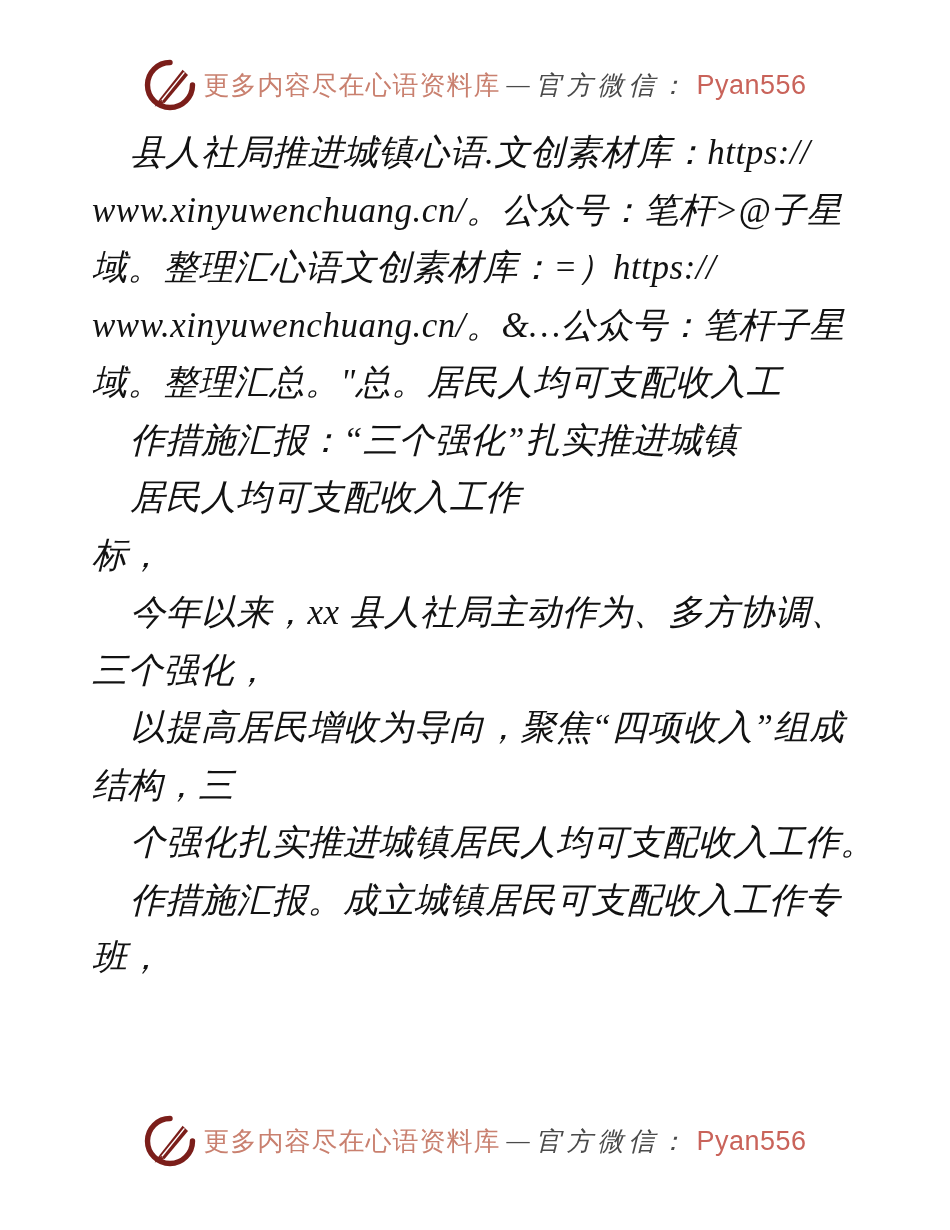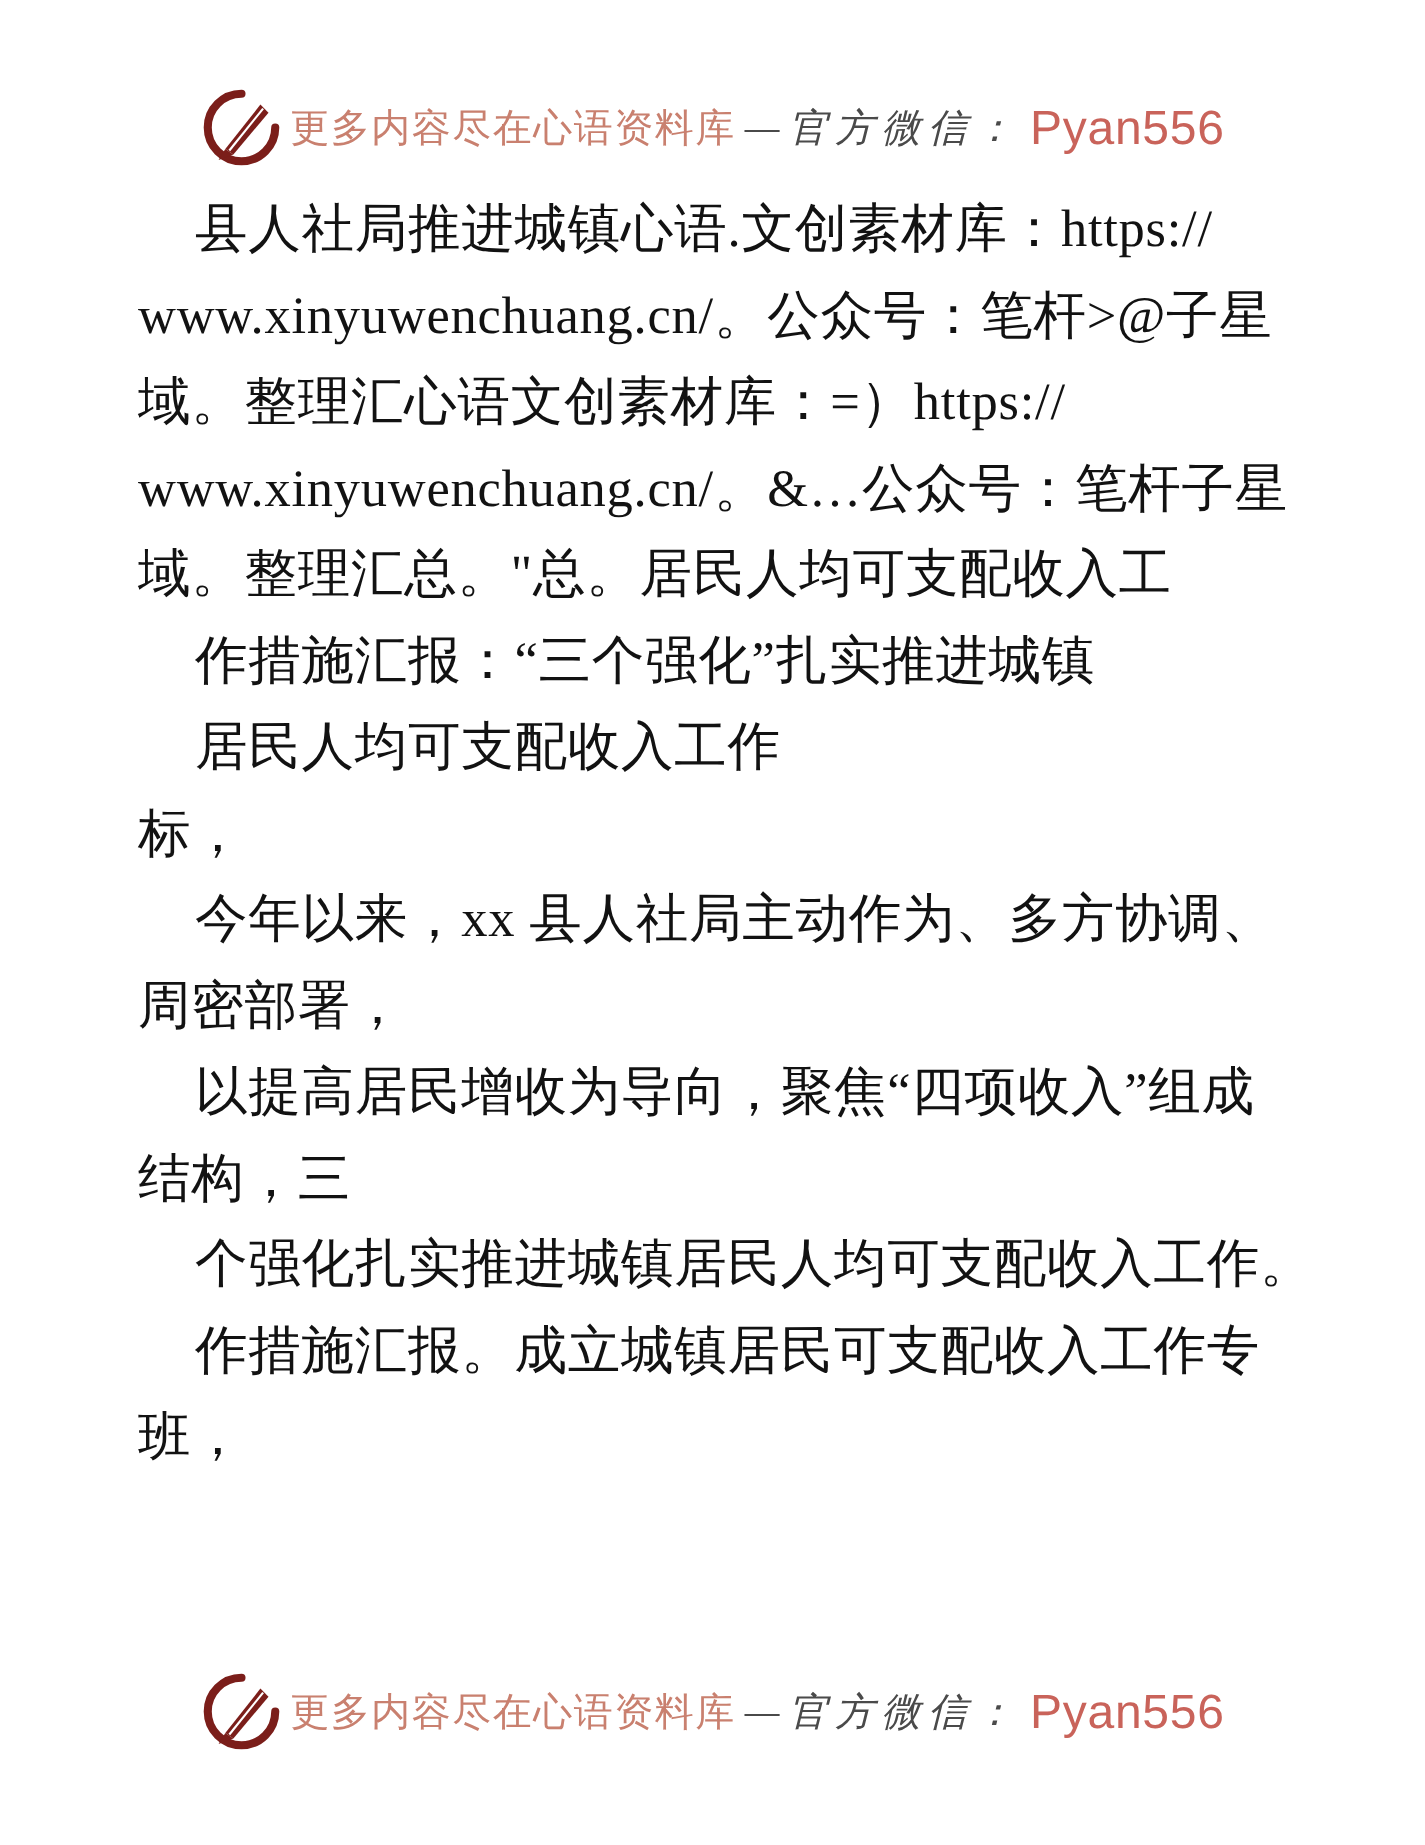--- a/index.html
+++ b/index.html
@@ -40,30 +40,31 @@
   }
   .wlabel {
     color: #4a4a4a;
     font-size: 26px;
     font-style: italic;
     letter-spacing: 5px;
     white-space: nowrap;
   }
   .wid {
     color: #c9635a;
-    font-size: 32px;
+    font-size: 27px;
     font-family: "Liberation Sans", "DejaVu Sans", sans-serif;
     letter-spacing: 0.5px;
   }
   
   .content {
     position: absolute;
     top: 124px;
     left: 92px;
     right: 104px;
+    font-style: italic;
   }
   .line {
     font-size: 35px;
     line-height: 57.5px;
     color: #121212;
     letter-spacing: 0.5px;
     white-space: nowrap;
   }
   .line.indent { text-indent: 38px; }
 </style>
@@ -92,21 +93,21 @@
   <div class="content">
     <p class="line indent">县人社局推进城镇心语.文创素材库：https://</p>
     <p class="line">www.xinyuwenchuang.cn/。公众号：笔杆&gt;@子星</p>
     <p class="line">域。整理汇心语文创素材库：=）https://</p>
     <p class="line">www.xinyuwenchuang.cn/。&amp;…公众号：笔杆子星</p>
     <p class="line">域。整理汇总。"总。居民人均可支配收入工</p>
     <p class="line indent">作措施汇报：“三个强化”扎实推进城镇</p>
     <p class="line indent">居民人均可支配收入工作</p>
     <p class="line">标，</p>
     <p class="line indent">今年以来，xx 县人社局主动作为、多方协调、</p>
-    <p class="line">周密部署，</p>
+    <p class="line">三个强化，</p>
     <p class="line indent">以提高居民增收为导向，聚焦“四项收入”组成</p>
     <p class="line">结构，三</p>
     <p class="line indent">个强化扎实推进城镇居民人均可支配收入工作。</p>
     <p class="line indent">作措施汇报。成立城镇居民可支配收入工作专</p>
     <p class="line">班，</p>
   </div>
 
   <div class="watermark footer">
     <span class="logo">
       <svg viewBox="0 0 60 60" xmlns="http://www.w3.org/2000/svg">

